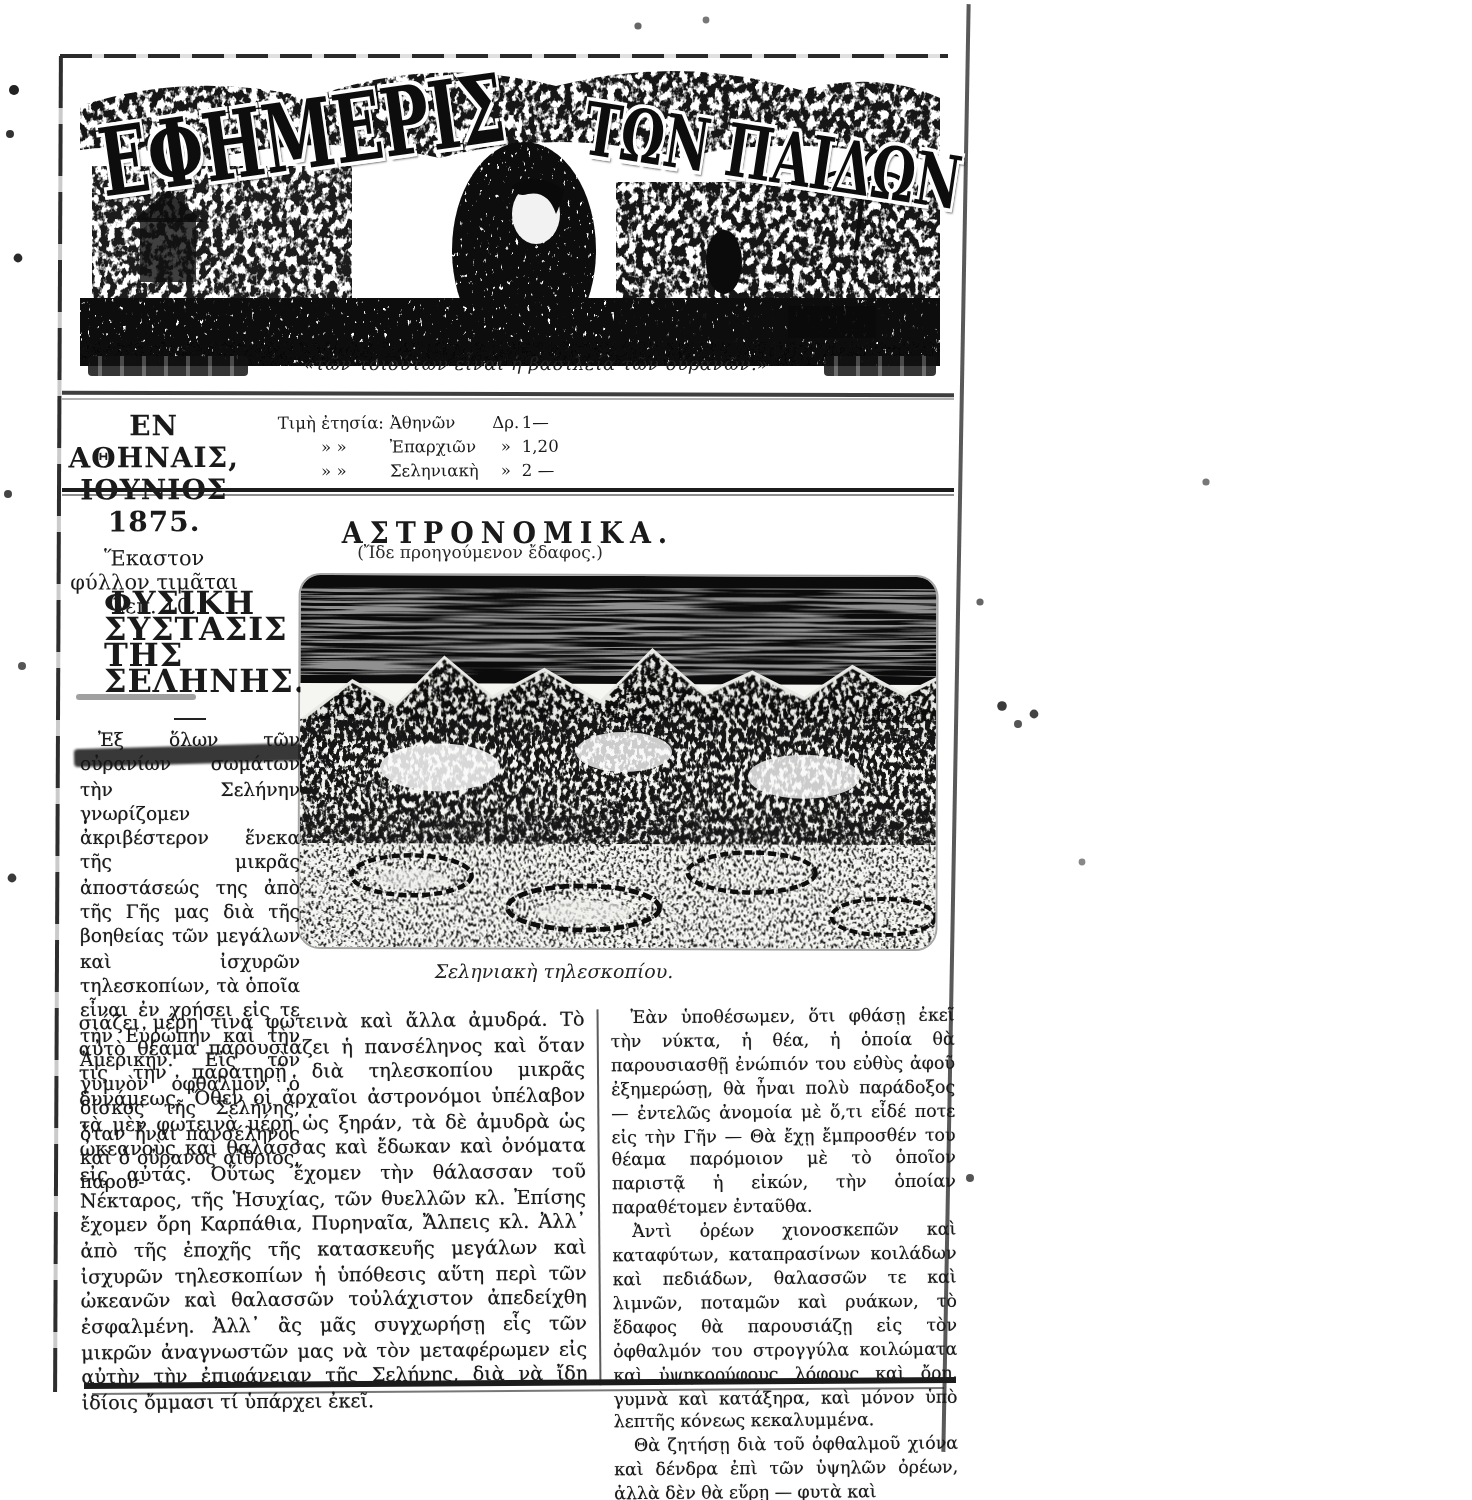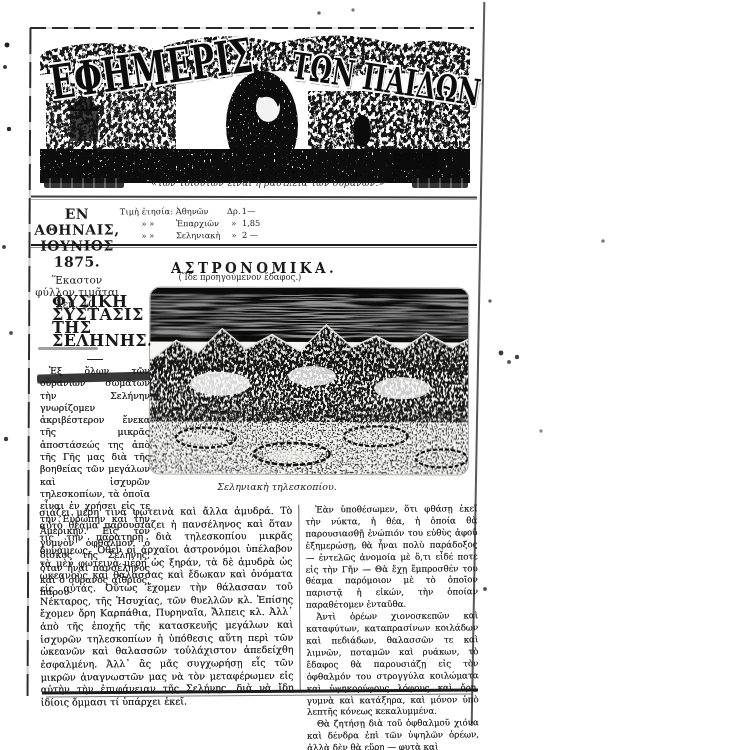--- a/index.html
+++ b/index.html
@@ -44,21 +44,21 @@
   .orn-r{width:60px;}
   .motto{font-size:9px;font-style:italic;color:#222;letter-spacing:.3px;white-space:nowrap;}
 
   
   .issue-bar{position:absolute;left:34px;top:203px;width:442px;display:grid;
     grid-template-columns:86px 1fr 152px;transform:rotate(-.2deg);}
   .issue-left{font-size:9.5px;line-height:17px;padding-top:3px;letter-spacing:.4px;}
   .issue-center{text-align:center;}
   .issue-place{font-size:14px;font-weight:700;letter-spacing:.5px;padding-top:2px;}
   .issue-copy{font-size:10.5px;margin-top:4px;}
-  .sub{font-size:8.3px;line-height:12px;padding-top:2px;}
+  .sub{font-size:8.3px;line-height:12px;padding-top:2px;margin-left:19px;}
   .sub-row{display:grid;grid-template-columns:56px 50px 16px 1fr;}
   .sub-label{white-space:nowrap;}
   .sub-row .d{text-align:center;}
   .sub-price{text-align:left;}
 
   
   .sec-title{position:absolute;left:30px;top:250px;width:448px;text-align:center;
     font-size:13.5px;font-weight:700;letter-spacing:3.5px;transform:scaleY(1.1);}
   .sec-note{position:absolute;left:16px;top:272px;width:448px;text-align:center;
     font-size:8.5px;color:#2a2a2a;}
@@ -151,21 +151,21 @@
       <div class="sub-row">
         <span class="sub-label">Τιμὴ ἐτησία:</span>
         <span>Ἀθηνῶν</span>
         <span class="d">Δρ.</span>
         <span class="sub-price">1—</span>
       </div>
       <div class="sub-row">
         <span class="sub-label d">»     »</span>
         <span>Ἐπαρχιῶν</span>
         <span class="d">»</span>
-        <span class="sub-price">1,85</span>
+        <span class="sub-price">1,20</span>
       </div>
       <div class="sub-row">
         <span class="sub-label d">»     »</span>
         <span>Σεληνιακὴ</span>
         <span class="d">»</span>
         <span class="sub-price">2 —</span>
       </div>
     </div>
   </section>
 

